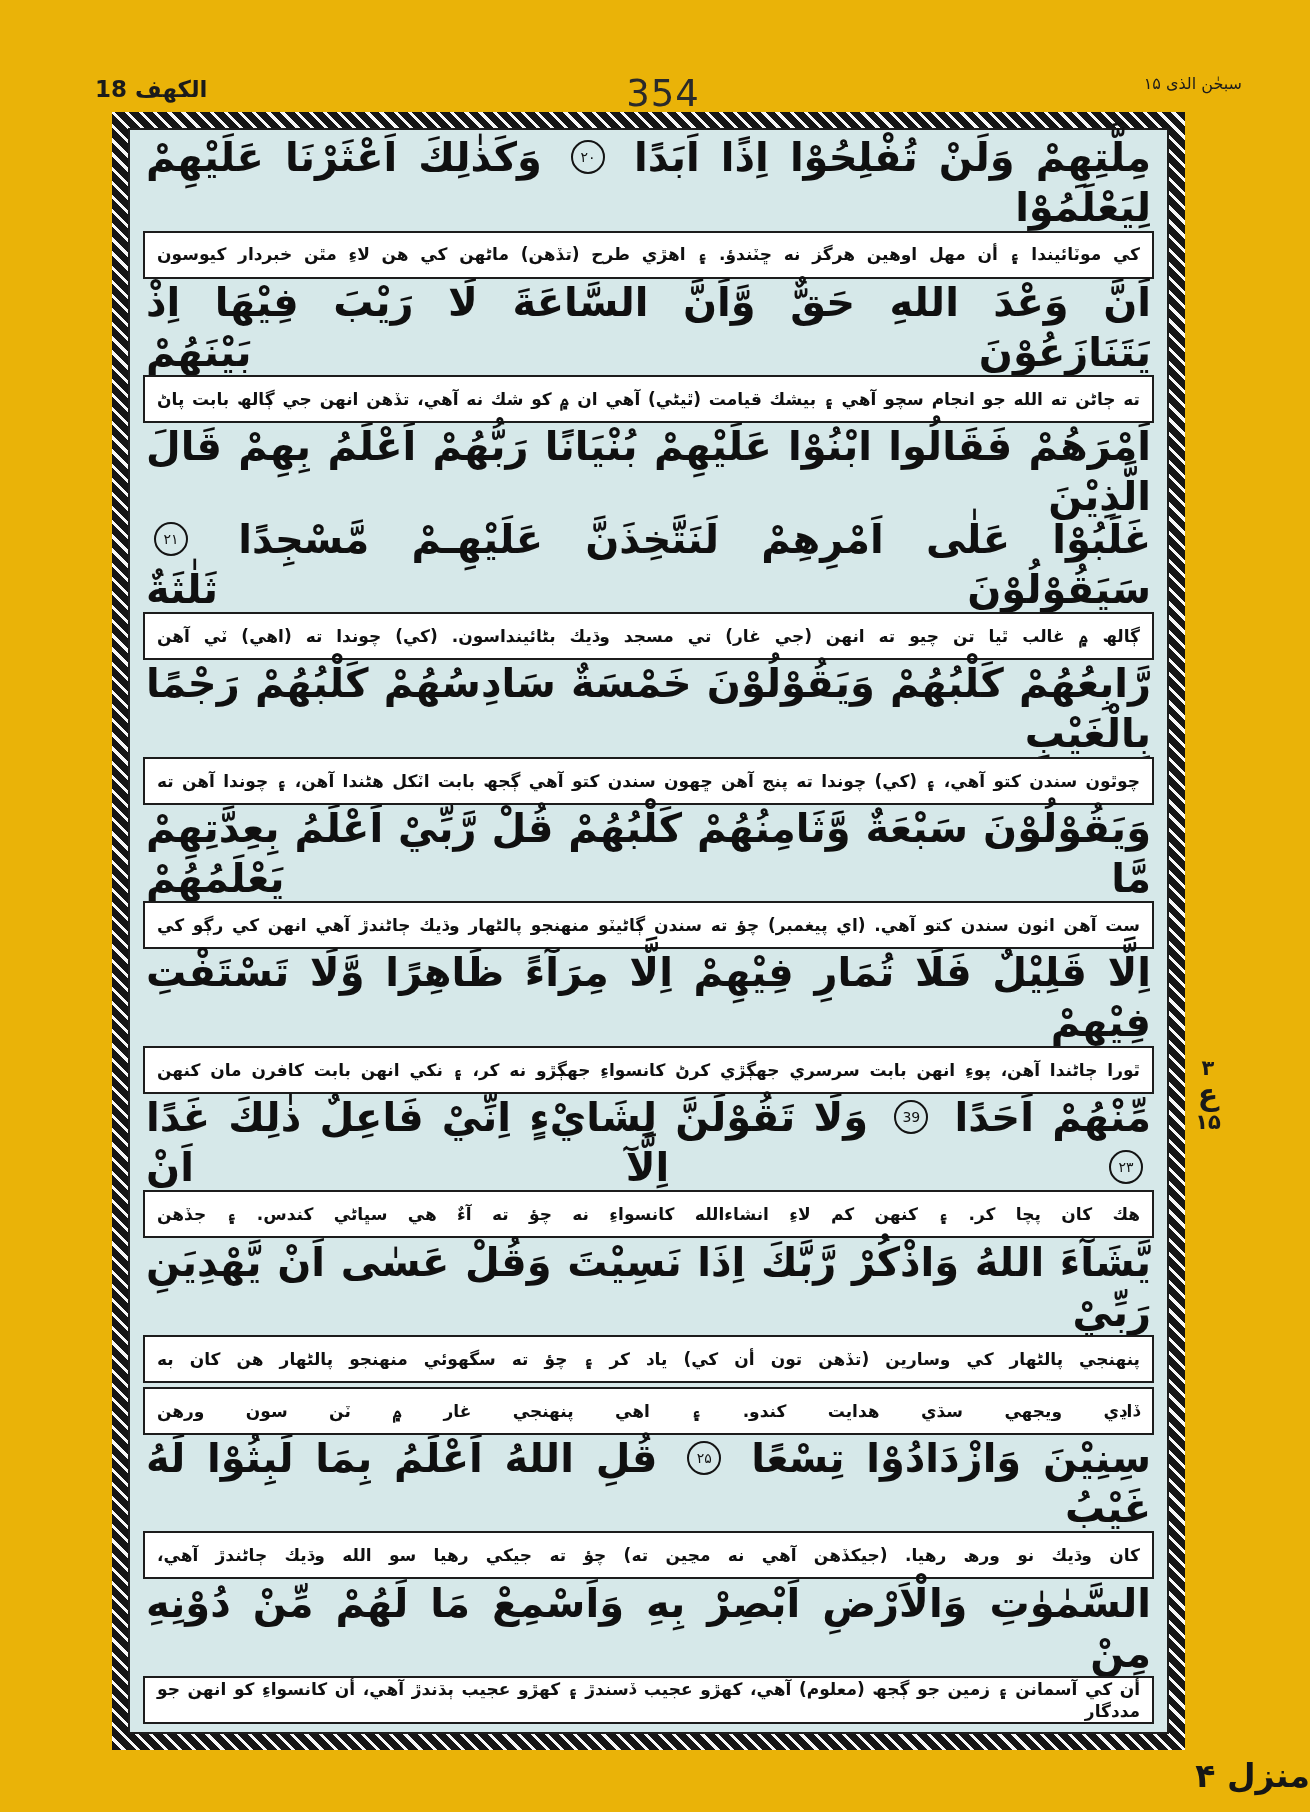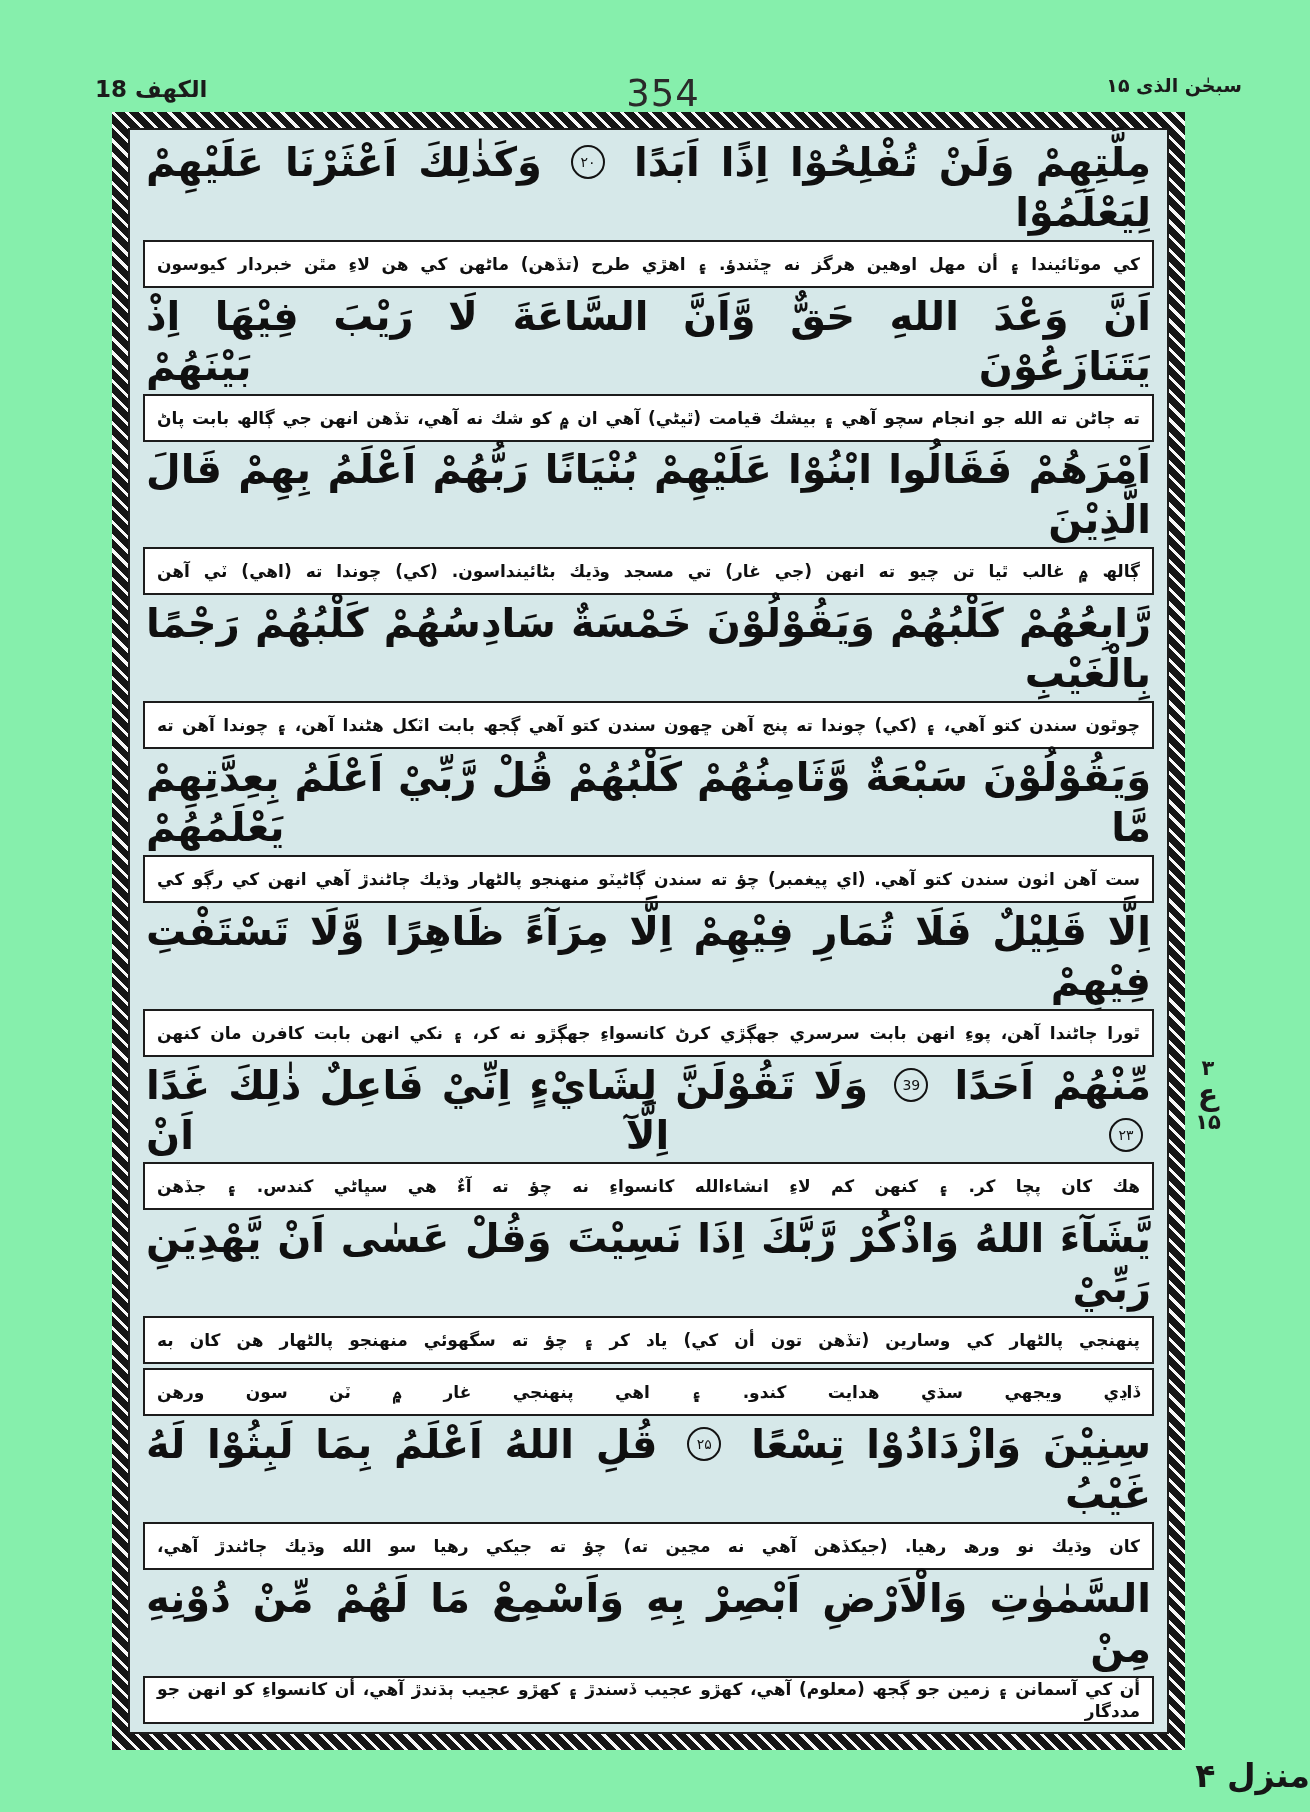--- a/index.html
+++ b/index.html
@@ -1,24 +1,24 @@
 <!DOCTYPE html>
 <html style="--quran-bg: #d6e8e9; --trans-bg: #ffffff; --ink: #101010;"><head>
 <meta charset="utf-8">
 <style>
   html,body{margin:0;padding:0;background:#ffffff;}
   .page{
-    position:relative;width:1310px;height:1812px;background:#86efac;
+    position:relative;width:1310px;height:1812px;background:#eab308;
     font-family:"DejaVu Sans",sans-serif;color:#141414;overflow:hidden;
   }
   
   .hdr{position:absolute;color:#1b1b1b;white-space:nowrap;}
   .hdr-left{left:95px;top:76px;font-size:23px;font-weight:bold;}
   .hdr-center{left:8px;width:1310px;top:72px;text-align:center;font-size:37px;letter-spacing:1px;color:#2a2a2a;}
-  .hdr-right{right:68px;top:74px;font-size:19px;font-weight:bold;margin-left:43px;}
+  .hdr-right{right:68px;top:74px;font-size:16px;font-weight:normal;margin-left:43px;}
   
   .frame{
     position:absolute;left:112px;top:112px;width:1073px;height:1638px;
     box-sizing:border-box;
     border:16px solid transparent;
     border-image:repeating-linear-gradient(45deg,#161616 0 7px,#f7f7f7 7px 10px) 16;
     background:var(--quran-bg,#d6e8e9);
     box-shadow:inset 0 0 0 2px #1d1d1d;
     padding:8px 10px;
     display:flex;flex-direction:column;
@@ -78,20 +78,23 @@
       </div>
       <div class="quran-row">
         <div class="line">اَنَّ وَعْدَ اللهِ حَقٌّ وَّاَنَّ السَّاعَةَ لَا رَيْبَ فِيْهَا اِذْ يَتَنَازَعُوْنَ بَيْنَهُمْ</div>
       </div>
       <div class="trans-row">
         <div class="line">ته ڄاڻن ته الله جو انجام سچو آهي ۽ بيشك قيامت (ٿيڻي) آهي ان ۾ كو شك نه آهي، تڏهن انهن جي ڳالھ بابت پاڻ</div>
       </div>
       <div class="quran-row">
         <div class="line">اَمْرَهُمْ فَقَالُوا ابْنُوْا عَلَيْهِمْ بُنْيَانًا رَبُّهُمْ اَعْلَمُ بِهِمْ قَالَ الَّذِيْنَ</div>
       </div>
+      <div class="quran-row">
+        <div class="line">غَلَبُوْا عَلٰى اَمْرِهِمْ لَنَتَّخِذَنَّ عَلَيْهِـمْ مَّسْجِدًا <span class="ayah-num">۲۱</span> سَيَقُوْلُوْنَ ثَلٰثَةٌ</div>
+      </div>
       <div class="trans-row">
         <div class="line">ڳالھ ۾ غالب ٿيا تن چيو ته انهن (جي غار) تي مسجد وڌيك بڻائينداسون. (كي) چوندا ته (اهي) ٽي آهن</div>
       </div>
       <div class="quran-row">
         <div class="line">رَّابِعُهُمْ كَلْبُهُمْ وَيَقُوْلُوْنَ خَمْسَةٌ سَادِسُهُمْ كَلْبُهُمْ رَجْمًا بِالْغَيْبِ</div>
       </div>
       <div class="trans-row">
         <div class="line">چوٿون سندن كتو آهي، ۽ (كي) چوندا ته پنج آهن ڇهون سندن كتو آهي ڳجھ بابت اٽكل هڻندا آهن، ۽ چوندا آهن ته</div>
       </div>
       <div class="quran-row">

